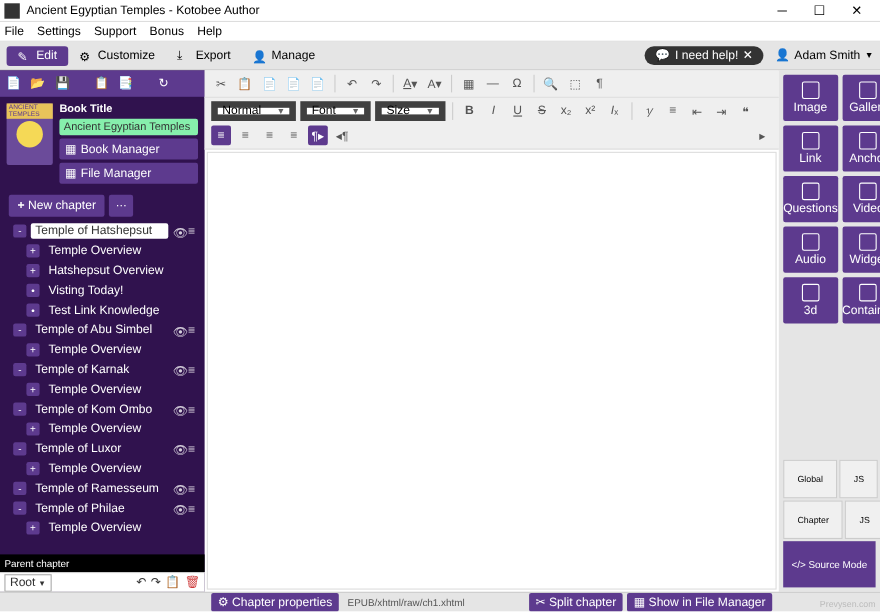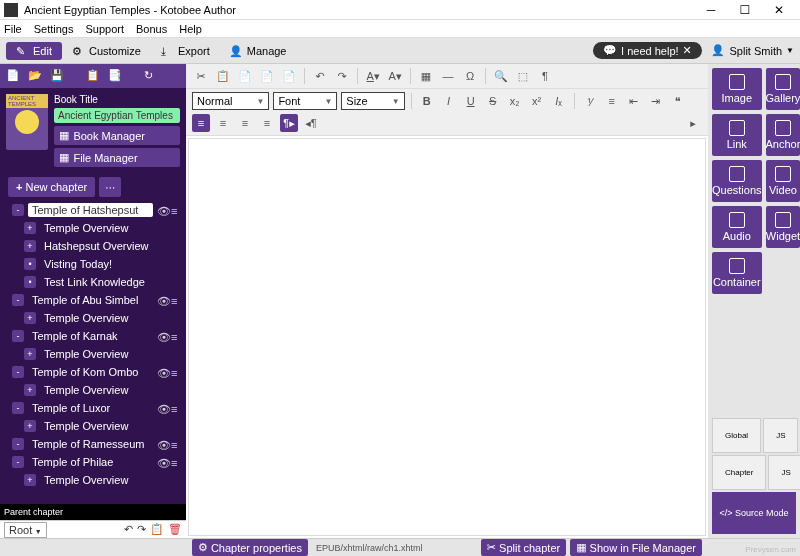--- a/index.html
+++ b/index.html
@@ -16,21 +16,21 @@
 .pill{background:#333;color:#fff;border-radius:10px;padding:2px 10px;font-size:10px;display:flex;align-items:center;gap:4px}
 .main{flex:1;display:flex;min-height:0}
 .sidebar{width:186px;background:#30124e;color:#fff;display:flex;flex-direction:column;min-height:0}
 .sb-tool{height:24px;background:#5d3a8e;display:flex;align-items:center;padding:0 6px;gap:8px}
 .sb-tool .i{width:14px;height:14px;display:inline-block}
 .bkblk{display:flex;gap:6px;padding:6px}
 .cover{width:42px;height:56px;background:#6b4b9a;border-radius:2px;position:relative;display:flex;align-items:center;justify-content:center}
 .cover .strip{position:absolute;top:0;left:0;right:0;height:14px;background:#e8c35a;font-size:6px;color:#5d3a8e;padding:1px 2px;line-height:6px}
 .cover .sun{width:24px;height:24px;background:#f5d956;border-radius:50%}
 .bkinfo{flex:1;display:flex;flex-direction:column;gap:3px}
-.btl{font-weight:normal;font-size:10px}
+.btl{font-weight:bold;font-size:10px}
 .inp{background:#86efac;color:#333;padding:2px 4px;border-radius:2px;font-size:10px}
 .mgr{background:#5d3a8e;padding:3px 5px;border-radius:2px;font-size:10px;display:flex;align-items:center;gap:4px}
 .nchap{display:flex;gap:4px;padding:4px 8px}
 .nchap .btn{background:#5d3a8e;padding:4px 8px;border-radius:2px;font-size:10px;display:flex;align-items:center;gap:3px}
 .tree{flex:1;overflow:hidden;padding:0 4px}
 .node{display:flex;align-items:center;gap:4px;padding:2px 0;font-size:10px}
 .node .sq{width:12px;height:12px;background:#5d3a8e;display:flex;align-items:center;justify-content:center;border-radius:2px;font-size:9px}
 .node .lbl{flex:1;padding:1px 4px;white-space:nowrap;overflow:hidden}
 .node.sel .lbl{background:#fff;color:#333;border-radius:2px}
 .node .acts{display:flex;gap:3px;opacity:.8}
@@ -38,21 +38,21 @@
 .lvl1{padding-left:8px}
 .lvl2{padding-left:20px}
 .sbfoot{height:16px;background:#000;color:#fff;font-size:9px;padding:0 4px;display:flex;align-items:center}
 .sbfoot2{height:18px;background:#fff;color:#333;display:flex;align-items:center;padding:0 4px;gap:4px;border-top:1px solid #ccc}
 .sel2{border:1px solid #aaa;padding:1px 4px;font-size:9px;background:#fff}
 .center{flex:1;display:flex;flex-direction:column;min-width:0}
 .ed-tool{background:#efefef;border-bottom:1px solid #ddd;padding:3px 6px;display:flex;align-items:center;gap:4px;flex-wrap:wrap}
 .edbtn{width:18px;height:18px;display:flex;align-items:center;justify-content:center;color:#555;border-radius:2px}
 .edbtn.on{background:#5d3a8e;color:#fff}
 .sep{width:1px;height:16px;background:#ccc;margin:0 2px}
-.combo{border:1px solid #404040;background:#fff;padding:1px 4px;font-size:10px;display:flex;align-items:center;gap:24px;height:18px}
+.combo{border:6px solid #404040;background:#fff;padding:1px 4px;font-size:10px;display:flex;align-items:center;gap:14px;height:18px}
 .combo .ar{font-size:8px;color:#666}
 .editor{flex:1;background:#fff;border:1px solid #ddd;margin:2px}
 .rside{width:92px;background:#e5e5e5;display:flex;flex-direction:column;padding:4px;gap:4px}
 .rgrid{display:grid;grid-template-columns:1fr 1fr;gap:4px}
 .rsq{background:#5d3a8e;color:#fff;height:42px;display:flex;flex-direction:column;align-items:center;justify-content:center;gap:2px;border-radius:2px;font-size:8px}
 .rsq .ri{width:16px;height:16px;border:1px solid #fff;border-radius:2px}
 .rfoot{margin-top:auto;display:flex;flex-direction:column;gap:2px}
 .rfrow{display:flex;gap:2px}
 .rfb{flex:1;background:#f0f0f0;border:1px solid #ccc;font-size:8px;text-align:center;padding:12px}
 .srcm{background:#5d3a8e;color:#fff;padding:16px 4px;font-size:9px;text-align:center}
@@ -100,21 +100,21 @@
       <span>Manage</span>
     </div>
   <div style="margin-left:auto;display:flex;gap:10px;align-items:center">
     <div class="pill">
         <span>💬</span>
         <span>I need help!</span>
         <span>✕</span>
       </div>
     <div style="display:flex;align-items:center;gap:4px">
         <span>👤</span>
-        <span>Split Smith</span>
+        <span>Adam Smith</span>
         <span style="font-size:8px">▼</span>
       </div>
   </div>
 </div>
 
 <div class="main">
 
   <div class="sidebar">
     <div class="sb-tool">
       <span class="i">📄</span>
@@ -352,20 +352,24 @@
         <div class="rsq">
           <div class="ri"></div>
           <span>Audio</span>
         </div>
         <div class="rsq">
           <div class="ri"></div>
           <span>Widget</span>
         </div>
         <div class="rsq">
           <div class="ri"></div>
+          <span>3d</span>
+        </div>
+        <div class="rsq">
+          <div class="ri"></div>
           <span>Container</span>
         </div>
       </div>
     <div class="rfoot">
       <div class="rfrow">
         <div class="rfb">Global</div>
         <div class="rfb">JS</div>
         <div class="rfb">CSS</div>
       </div>
       <div class="rfrow">

